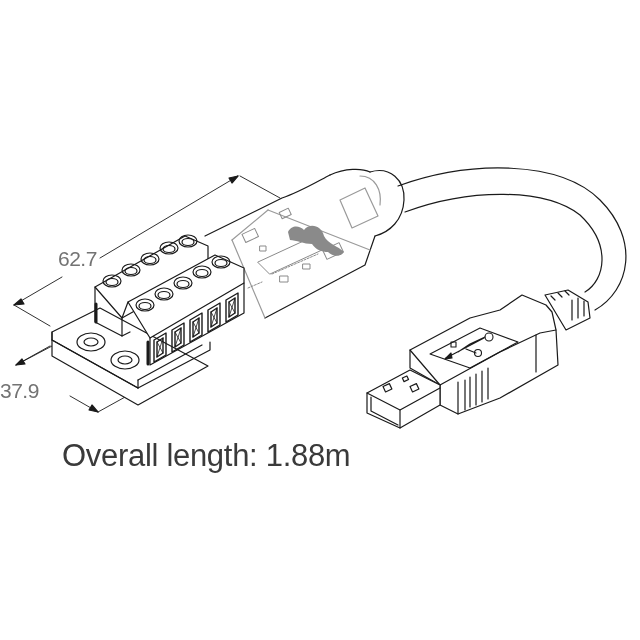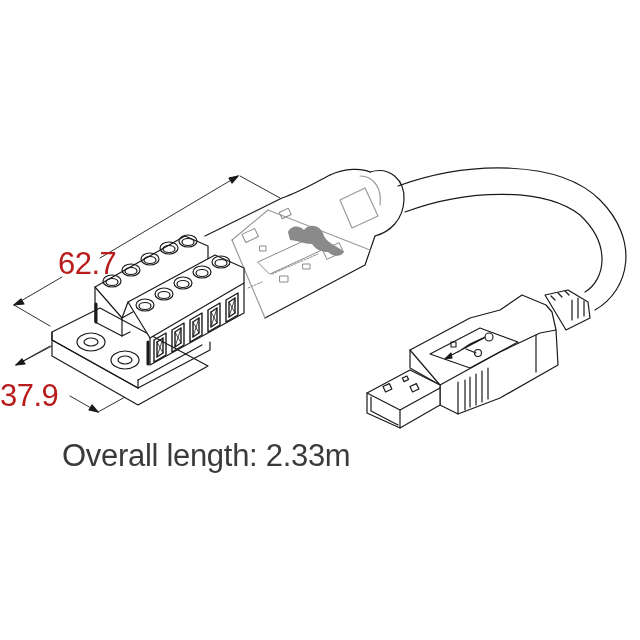--- a/index.html
+++ b/index.html
@@ -1,18 +1,18 @@
 <!DOCTYPE html>
 <html><head>
 <meta charset="utf-8">
 <style>
   html, body { margin: 0; padding: 0; background: #ffffff; }
   body { width: 640px; height: 640px; position: relative; overflow: hidden; font-family: "Liberation Sans", sans-serif; }
   #drawing { position: absolute; left: 0; top: 0; width: 640px; height: 640px; }
-  .dim-label { position: absolute; color: #b91c1c; font-family: "Liberation Sans", sans-serif; font-size: 31px; letter-spacing: -0.5px; line-height: 1; }
+  .dim-label { position: absolute; color: #737373; font-family: "Liberation Sans", sans-serif; font-size: 21px; letter-spacing: -0.5px; line-height: 1; }
   #dim-length { left: 58px; top: 248px; }
   #dim-width { left: 0px; top: 380px; }
   #caption { position: absolute; left: 62px; top: 440px; color: #3a3a3a; font-size: 31px; line-height: 1; letter-spacing: -0.3px; }
 </style>
 </head>
 <body>
 
 <svg id="drawing" viewBox="0 0 640 640" xmlns="http://www.w3.org/2000/svg" fill="none" stroke="#1a1a1a" stroke-width="1.2" stroke-linejoin="round" stroke-linecap="round">
 
   <g>
@@ -164,13 +164,13 @@
     <path d="M400 410 L 400 428"></path>
     <path d="M371 397 L 371 411 L 398 425"></path>
     <rect x="384" y="385" width="7" height="6" transform="rotate(-25 387 388)"></rect>
     <rect x="403" y="377" width="5" height="4" transform="rotate(-25 405 379)"></rect>
     <rect x="411" y="385" width="7" height="6" transform="rotate(-25 414 388)"></rect>
   </g>
 </svg>
 
 <div id="dim-length" class="dim-label">62.7</div>
 <div id="dim-width" class="dim-label">37.9</div>
-<div id="caption">Overall length: 2.33m</div>
+<div id="caption">Overall length: 1.88m</div>
 
 </body></html>

